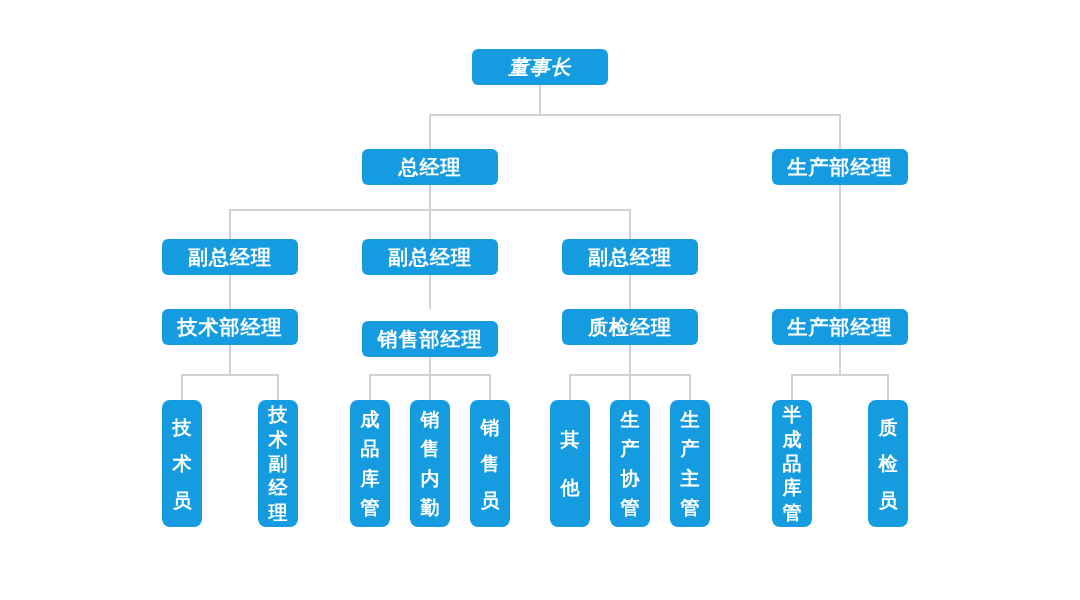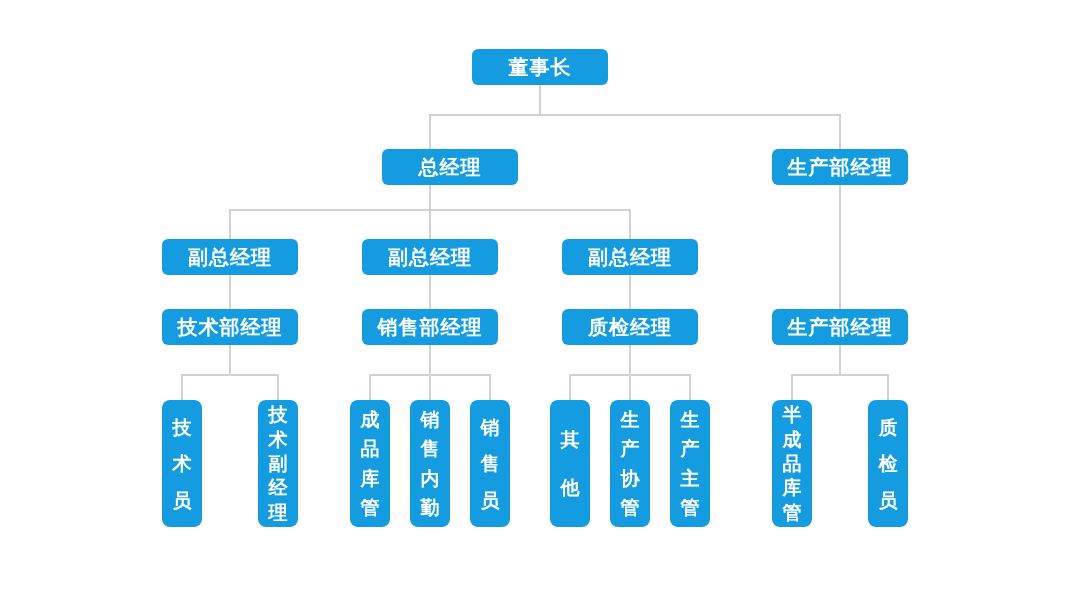--- a/index.html
+++ b/index.html
@@ -36,31 +36,31 @@
     display:flex;flex-direction:column;align-items:center;justify-content:space-evenly;
     font-size:19px;font-weight:bold;
     box-sizing:border-box;
     cursor:default;
     top:400px;
   }
   .vnode span{line-height:1;}
   .line{position:absolute;background:var(--line);}
 
   
-  #n-chairman{left:472px;top:49px;}
+  #n-chairman{left:472px;top:49px;font-style:italic;}
   
-  #n-gm{left:382px;top:149px;}
+  #n-gm{left:362px;top:149px;}
   #n-qcdept{left:772px;top:149px;}
   
   #n-dgm1{left:162px;top:239px;}
   #n-dgm2{left:362px;top:239px;}
   #n-dgm3{left:562px;top:239px;}
   
   #n-techmgr{left:162px;top:309px;}
-  #n-salesmgr{left:362px;top:309px;text-align:right;}
+  #n-salesmgr{left:362px;top:321px;text-align:right;}
   #n-prodmgr{left:562px;top:309px;}
   #n-qcmgr{left:772px;top:309px;}
   
   #n-technician{left:162px;}
   #n-techdep{left:258px;}
   #n-fgk{left:350px;}
   #n-salessup{left:410px;}
   #n-salesperson{left:470px;}
   #n-other{left:550px;}
   #n-prodco{left:610px;}

